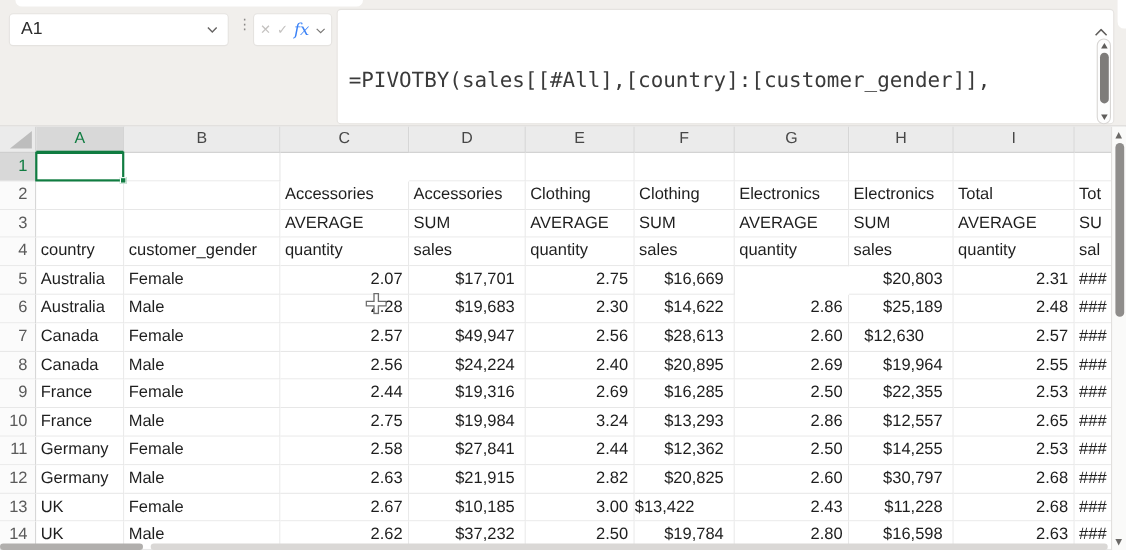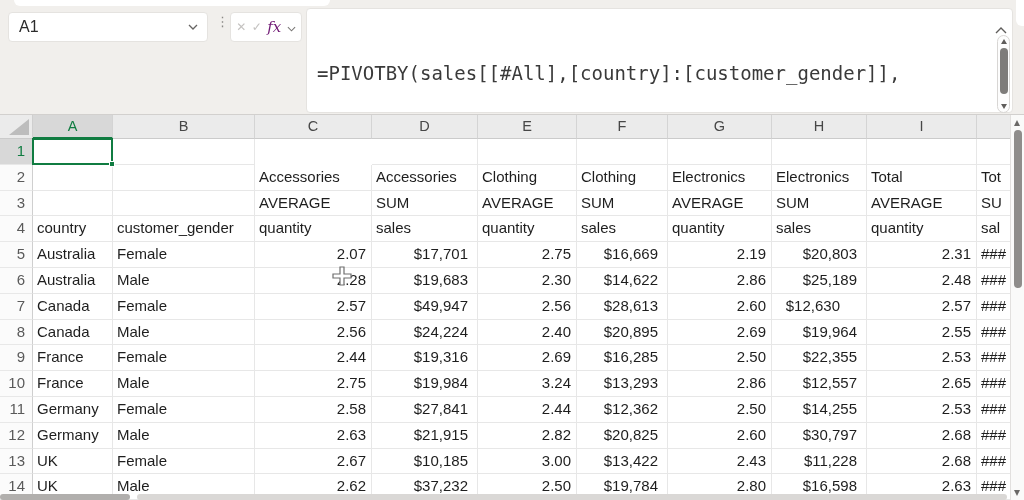--- a/index.html
+++ b/index.html
@@ -16,21 +16,21 @@
              border:1px solid #E5E3E0; border-radius:4px; display:flex; align-items:center; cursor:pointer; }
   .namebox-text { flex:1; padding-left:10px; font-size:16px; color:#2B2B2B; }
   .namebox .chev { margin-right:9px; display:flex; }
 
   .dots { position:absolute; left:216px; top:17px; width:8px; height:20px; color:#8A8886; font-size:13px;
           letter-spacing:0; line-height:10px; text-align:center; cursor:ew-resize; }
 
   .fxbox { position:absolute; left:230px; top:12px; width:72px; height:30px; background:#FFFFFF;
            border:1px solid #E5E3E0; border-radius:4px; display:flex; align-items:center; justify-content:space-evenly; }
   .icon-cancel, .icon-enter { font-size:12px; color:#C4C2C0; line-height:1; cursor:default; }
-  .icon-fx { font-family:"DejaVu Serif", serif; font-style:italic; font-size:15px; color:#701a75; cursor:pointer; }
+  .icon-fx { font-family:"DejaVu Serif", serif; font-style:italic; font-size:15px; color:#3b82f6; cursor:pointer; }
 
   .formulabox { position:absolute; left:306px; top:8px; width:707px; height:105px; background:#FFFFFF;
                 border:1px solid #E5E3E0; border-radius:4px; padding:1px 26px 0 10px;
                 font-family:"DejaVu Sans Mono", monospace; font-size:19px; line-height:25.5px;
                 color:#3A3A3A; white-space:pre; overflow:hidden; cursor:text; }
   .collapse-chev { position:absolute; right:16px; top:14px; }
   .fb-scroll { position:absolute; right:3px; top:27px; width:13px; height:78px; background:#FDFDFD;
                border:1px solid #D8D6D4; border-radius:7px; }
   .fb-scroll .arr-up { position:absolute; left:3px; top:3px; width:0; height:0;
         border-left:3.5px solid transparent; border-right:3.5px solid transparent; border-bottom:5px solid #5F5D5B; }
@@ -175,21 +175,20 @@
       <div class="cell" style="left: 772px; top: 101.4px; width: 95px; height: 25.8px; line-height: 24.8px; text-align: left; padding-left: 4px;">sales</div>
       <div class="cell" style="left: 867px; top: 101.4px; width: 110px; height: 25.8px; line-height: 24.8px; text-align: left; padding-left: 4px;">quantity</div>
       <div class="cell" style="left: 977px; top: 101.4px; width: 47px; height: 25.8px; line-height: 24.8px; text-align: left; padding-left: 4px;">sal</div>
       <div class="rowhdr" style="top: 127.2px; height: 25.8px; line-height: 24.8px;">5</div>
       <div class="cell" style="left: 33px; top: 127.2px; width: 80px; height: 25.8px; line-height: 24.8px; text-align: left; padding-left: 4px;">Australia</div>
       <div class="cell" style="left: 113px; top: 127.2px; width: 142px; height: 25.8px; line-height: 24.8px; text-align: left; padding-left: 4px;">Female</div>
       <div class="cell" style="left: 255px; top: 127.2px; width: 117px; height: 25.8px; line-height: 24.8px; text-align: right; padding-right: 5px;">2.07</div>
       <div class="cell" style="left: 372px; top: 127.2px; width: 106px; height: 25.8px; line-height: 24.8px; text-align: right; padding-right: 9px;">$17,701</div>
       <div class="cell" style="left: 478px; top: 127.2px; width: 99px; height: 25.8px; line-height: 24.8px; text-align: right; padding-right: 5px;">2.75</div>
       <div class="cell" style="left: 577px; top: 127.2px; width: 91px; height: 25.8px; line-height: 24.8px; text-align: right; padding-right: 9px;">$16,669</div>
-      <div class="cell" style="left: 668px; top: 127.2px; width: 104px; height: 25.8px; line-height: 24.8px; text-align: right; padding-right: 5px;">2.19</div>
       <div class="cell" style="left: 772px; top: 127.2px; width: 95px; height: 25.8px; line-height: 24.8px; text-align: right; padding-right: 9px;">$20,803</div>
       <div class="cell" style="left: 867px; top: 127.2px; width: 110px; height: 25.8px; line-height: 24.8px; text-align: right; padding-right: 5px;">2.31</div>
       <div class="cell" style="left: 977px; top: 127.2px; width: 47px; height: 25.8px; line-height: 24.8px; text-align: left; padding-left: 4px;">###</div>
       <div class="rowhdr" style="top: 153px; height: 25.8px; line-height: 24.8px;">6</div>
       <div class="cell" style="left: 33px; top: 153px; width: 80px; height: 25.8px; line-height: 24.8px; text-align: left; padding-left: 4px;">Australia</div>
       <div class="cell" style="left: 113px; top: 153px; width: 142px; height: 25.8px; line-height: 24.8px; text-align: left; padding-left: 4px;">Male</div>
       <div class="cell" style="left: 255px; top: 153px; width: 117px; height: 25.8px; line-height: 24.8px; text-align: right; padding-right: 5px;">2.28</div>
       <div class="cell" style="left: 372px; top: 153px; width: 106px; height: 25.8px; line-height: 24.8px; text-align: right; padding-right: 9px;">$19,683</div>
       <div class="cell" style="left: 478px; top: 153px; width: 99px; height: 25.8px; line-height: 24.8px; text-align: right; padding-right: 5px;">2.30</div>
       <div class="cell" style="left: 577px; top: 153px; width: 91px; height: 25.8px; line-height: 24.8px; text-align: right; padding-right: 9px;">$14,622</div>
@@ -262,21 +261,21 @@
       <div class="cell" style="left: 668px; top: 307.8px; width: 104px; height: 25.8px; line-height: 24.8px; text-align: right; padding-right: 5px;">2.60</div>
       <div class="cell" style="left: 772px; top: 307.8px; width: 95px; height: 25.8px; line-height: 24.8px; text-align: right; padding-right: 9px;">$30,797</div>
       <div class="cell" style="left: 867px; top: 307.8px; width: 110px; height: 25.8px; line-height: 24.8px; text-align: right; padding-right: 5px;">2.68</div>
       <div class="cell" style="left: 977px; top: 307.8px; width: 47px; height: 25.8px; line-height: 24.8px; text-align: left; padding-left: 4px;">###</div>
       <div class="rowhdr" style="top: 333.6px; height: 25.8px; line-height: 24.8px;">13</div>
       <div class="cell" style="left: 33px; top: 333.6px; width: 80px; height: 25.8px; line-height: 24.8px; text-align: left; padding-left: 4px;">UK</div>
       <div class="cell" style="left: 113px; top: 333.6px; width: 142px; height: 25.8px; line-height: 24.8px; text-align: left; padding-left: 4px;">Female</div>
       <div class="cell" style="left: 255px; top: 333.6px; width: 117px; height: 25.8px; line-height: 24.8px; text-align: right; padding-right: 5px;">2.67</div>
       <div class="cell" style="left: 372px; top: 333.6px; width: 106px; height: 25.8px; line-height: 24.8px; text-align: right; padding-right: 9px;">$10,185</div>
       <div class="cell" style="left: 478px; top: 333.6px; width: 99px; height: 25.8px; line-height: 24.8px; text-align: right; padding-right: 5px;">3.00</div>
-      <div class="cell" style="left: 577px; top: 333.6px; width: 91px; height: 25.8px; line-height: 24.8px; text-align: right; padding-right: 9px;">$13,422</div>
+      <div class="cell" style="left: 577px; top: 333.6px; width: 91px; height: 25.8px; line-height: 24.8px; padding-right: 9px;">$13,422</div>
       <div class="cell" style="left: 668px; top: 333.6px; width: 104px; height: 25.8px; line-height: 24.8px; text-align: right; padding-right: 5px;">2.43</div>
       <div class="cell" style="left: 772px; top: 333.6px; width: 95px; height: 25.8px; line-height: 24.8px; text-align: right; padding-right: 9px;">$11,228</div>
       <div class="cell" style="left: 867px; top: 333.6px; width: 110px; height: 25.8px; line-height: 24.8px; text-align: right; padding-right: 5px;">2.68</div>
       <div class="cell" style="left: 977px; top: 333.6px; width: 47px; height: 25.8px; line-height: 24.8px; text-align: left; padding-left: 4px;">###</div>
       <div class="rowhdr" style="top: 359.4px; height: 25.8px; line-height: 24.8px;">14</div>
       <div class="cell" style="left: 33px; top: 359.4px; width: 80px; height: 25.8px; line-height: 24.8px; text-align: left; padding-left: 4px;">UK</div>
       <div class="cell" style="left: 113px; top: 359.4px; width: 142px; height: 25.8px; line-height: 24.8px; text-align: left; padding-left: 4px;">Male</div>
       <div class="cell" style="left: 255px; top: 359.4px; width: 117px; height: 25.8px; line-height: 24.8px; text-align: right; padding-right: 5px;">2.62</div>
       <div class="cell" style="left: 372px; top: 359.4px; width: 106px; height: 25.8px; line-height: 24.8px; text-align: right; padding-right: 9px;">$37,232</div>
       <div class="cell" style="left: 478px; top: 359.4px; width: 99px; height: 25.8px; line-height: 24.8px; text-align: right; padding-right: 5px;">2.50</div>

